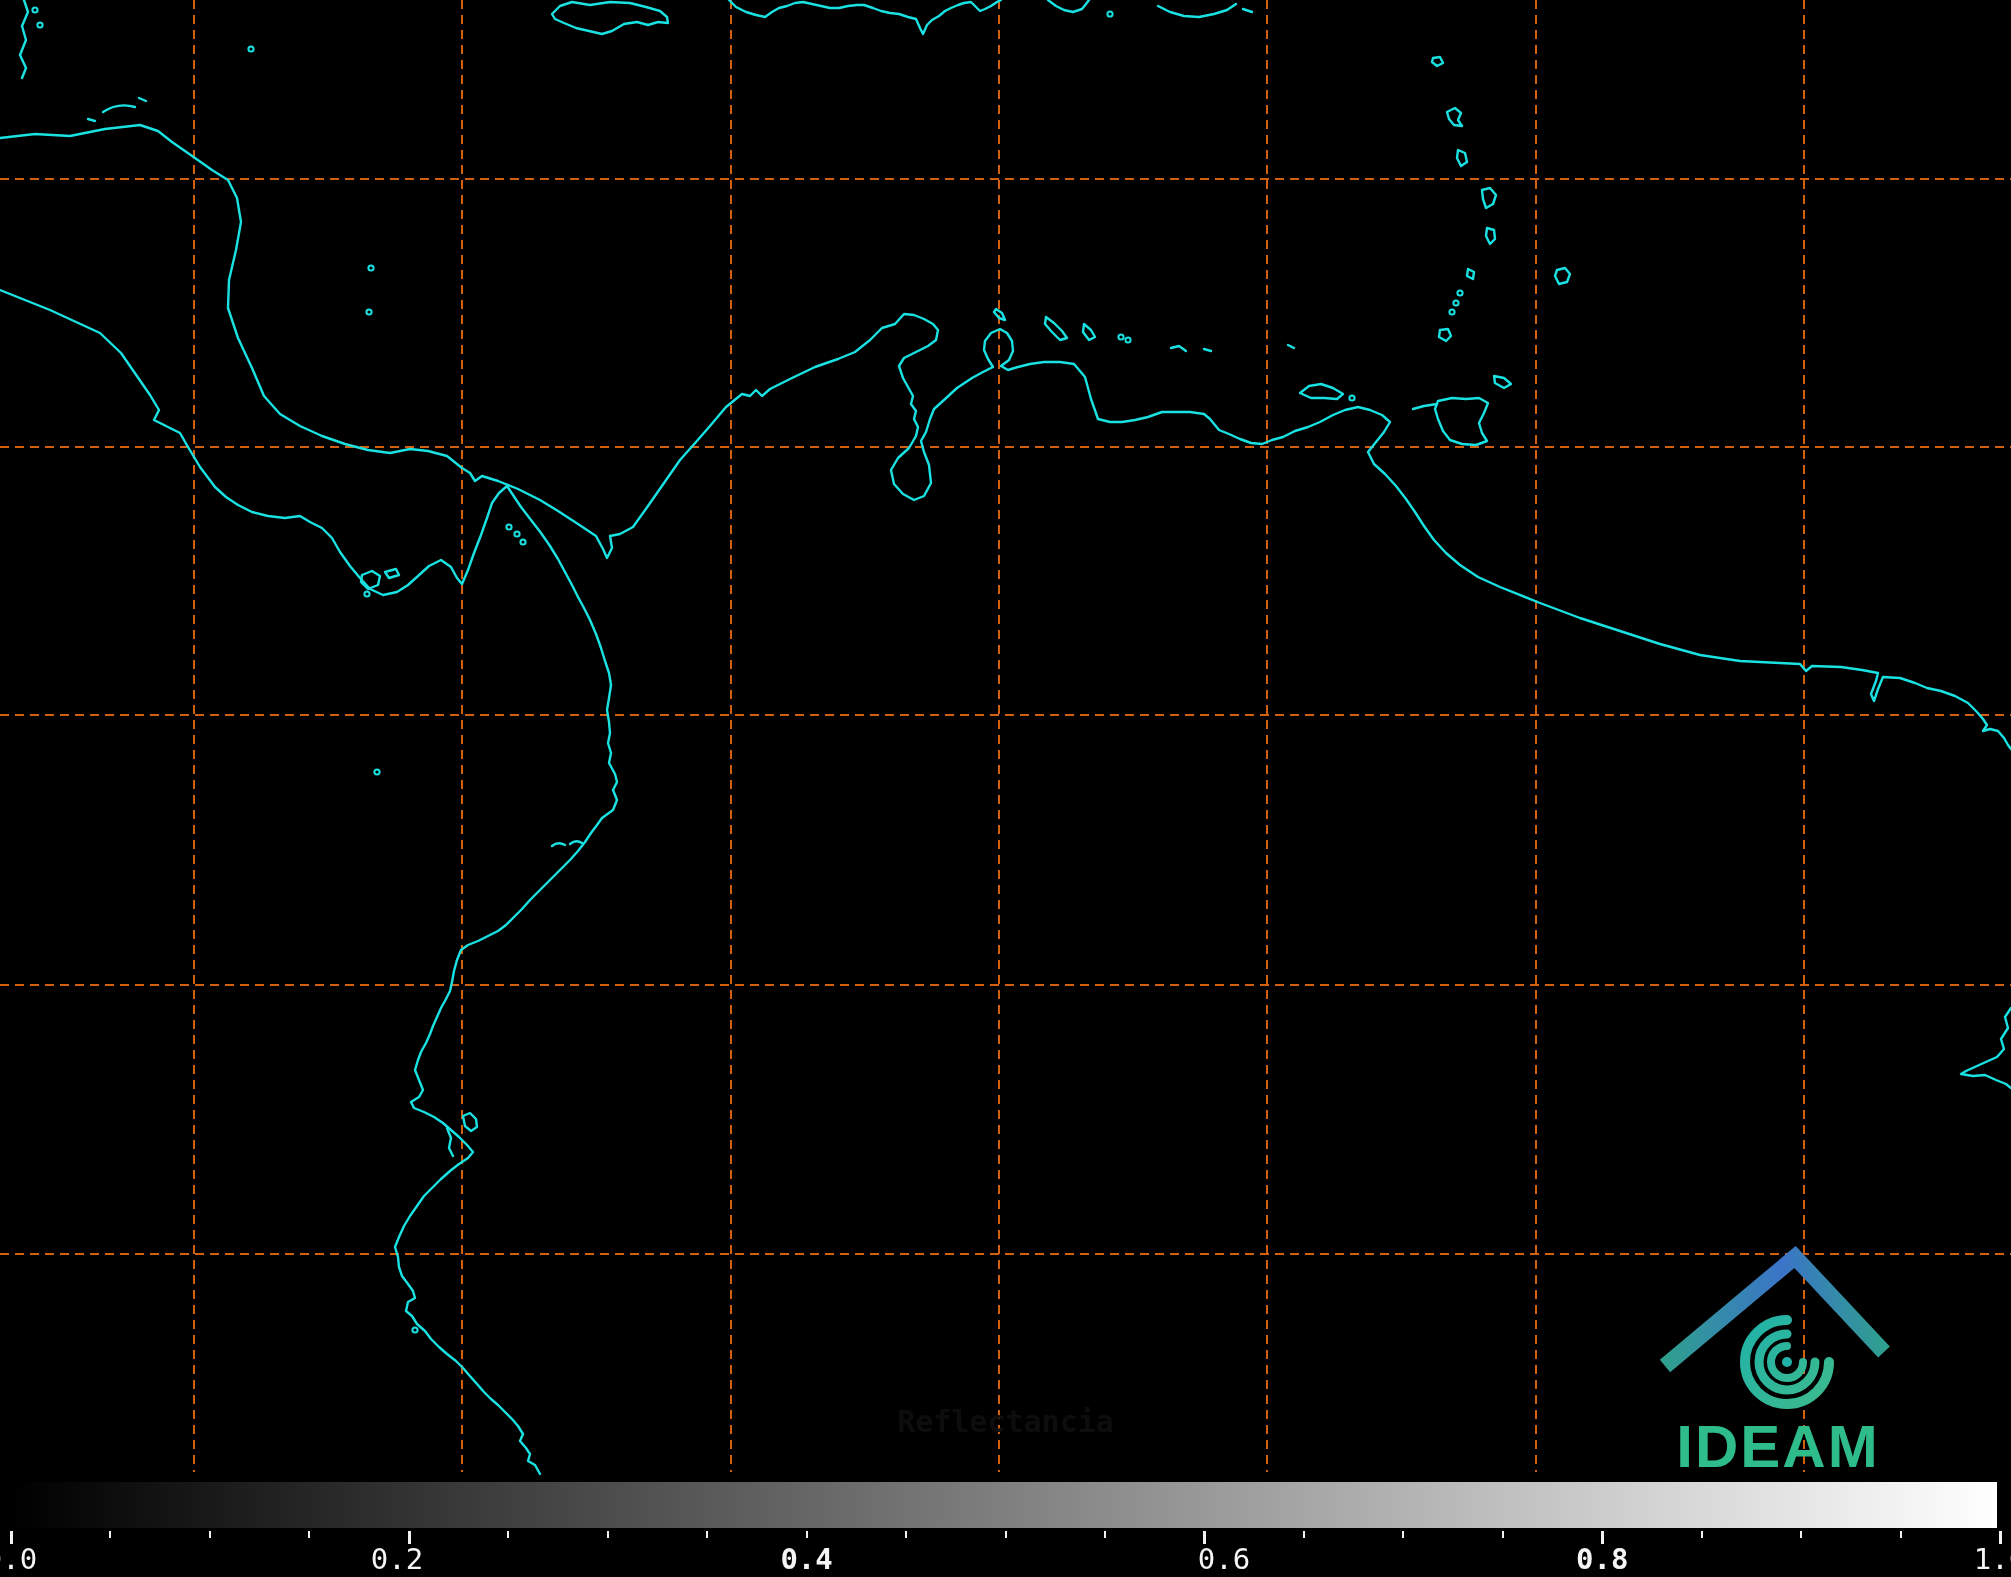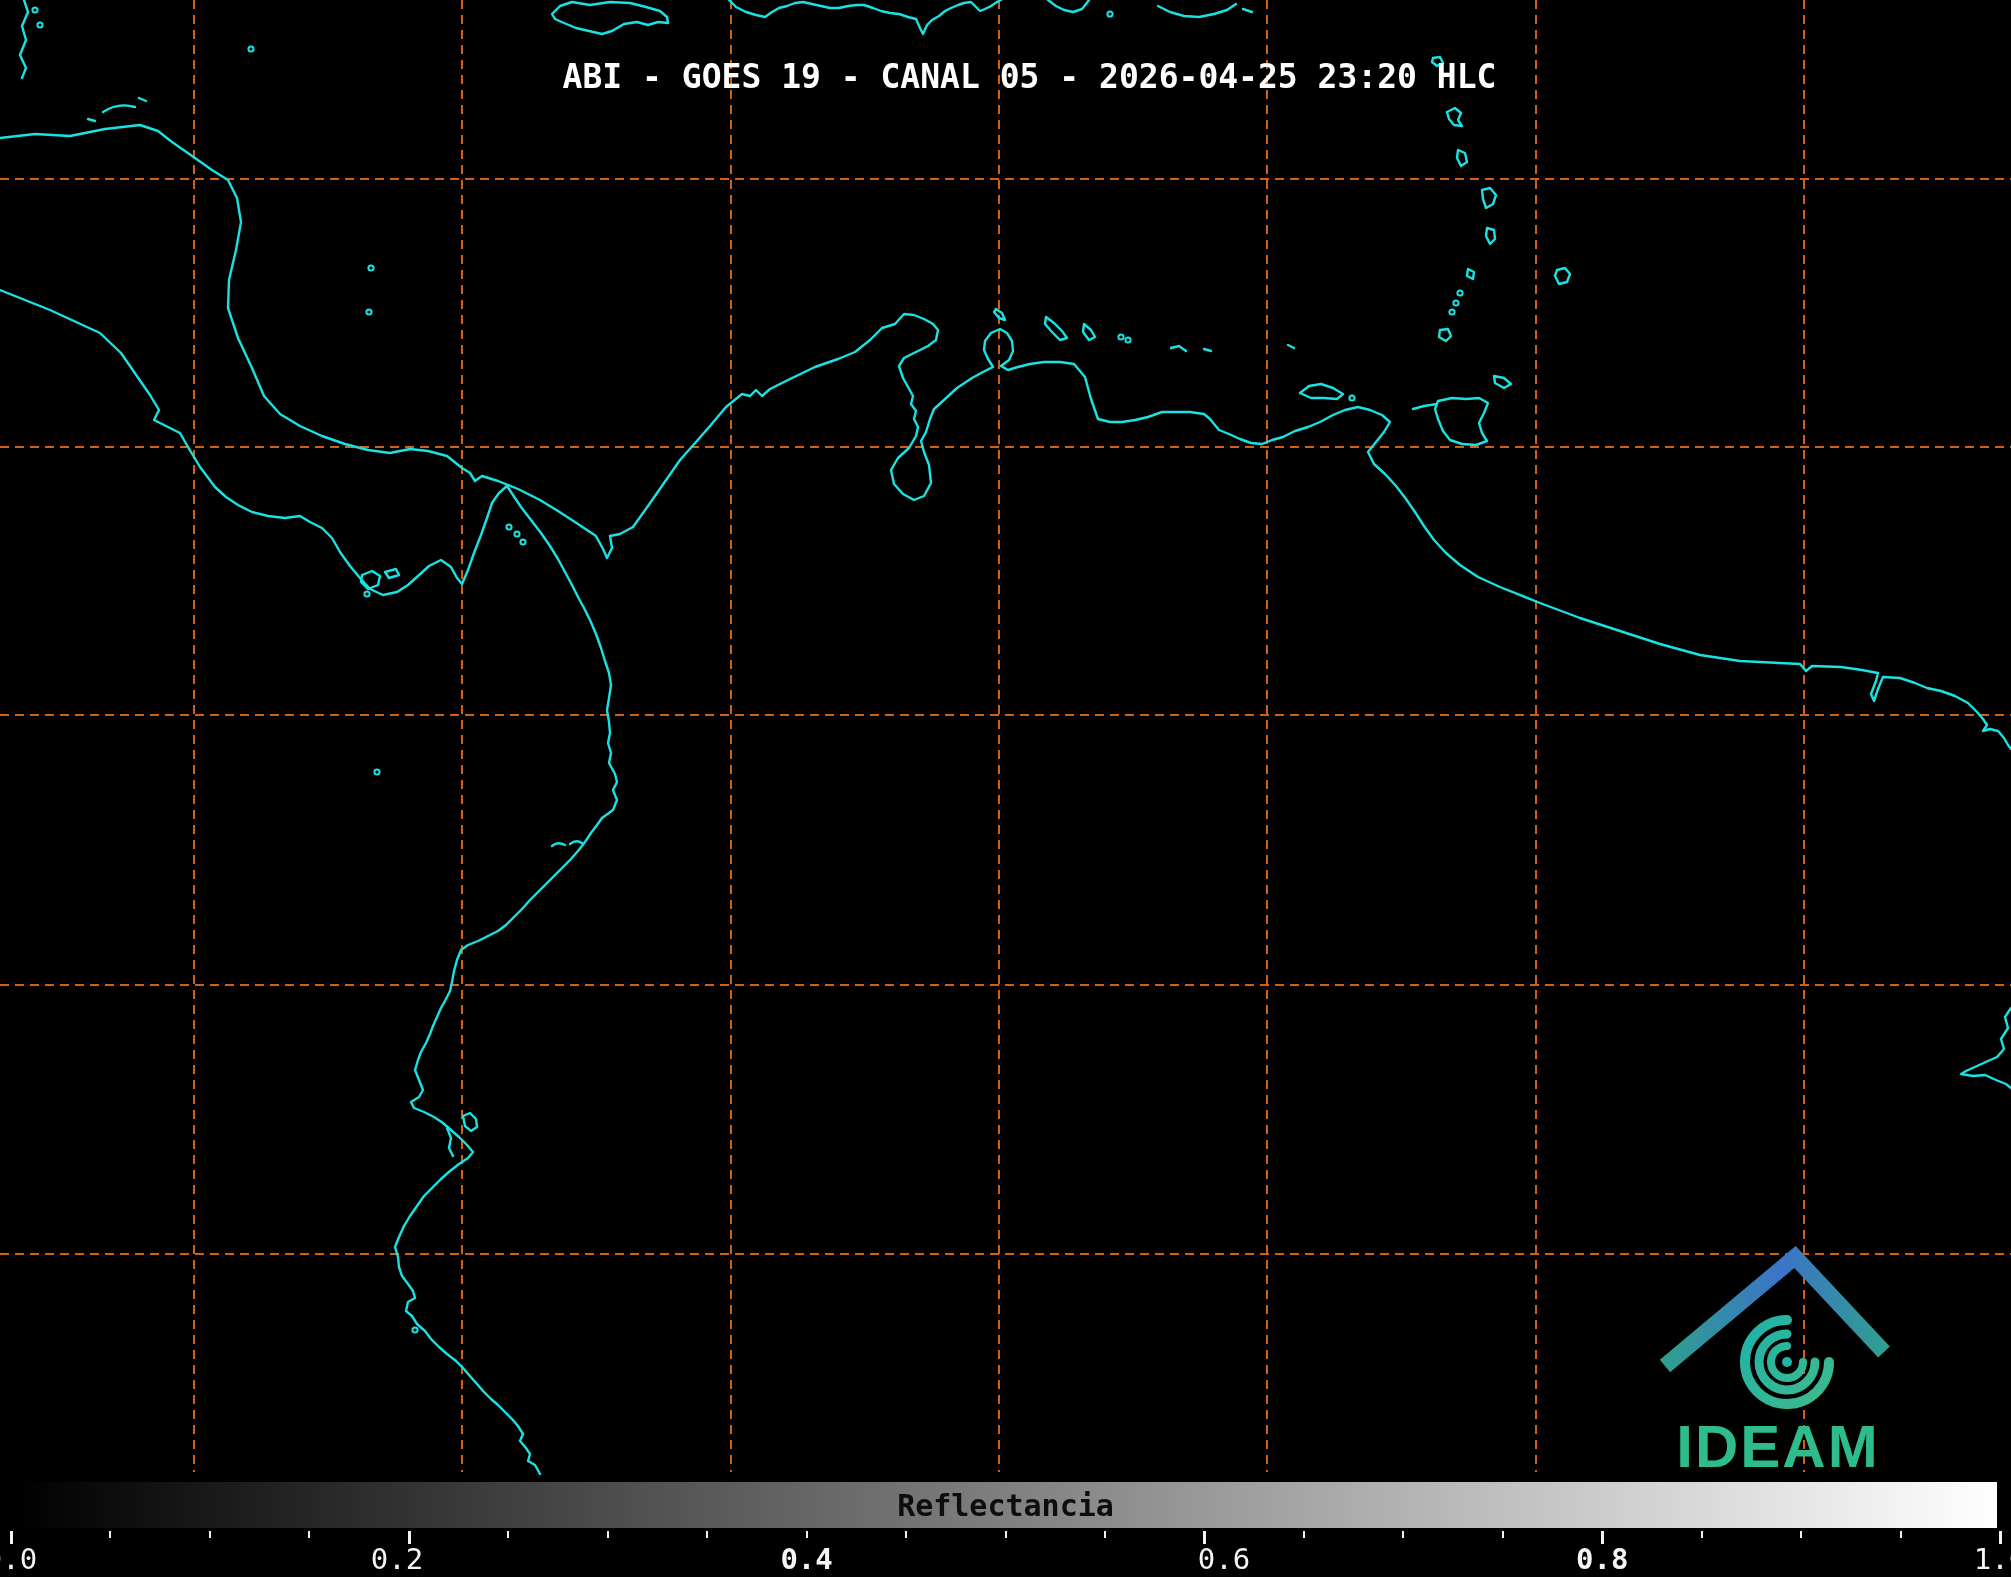--- a/index.html
+++ b/index.html
@@ -9,21 +9,21 @@
   }
   .map-title{
     position:absolute;top:57px;left:50%;transform:translateX(-50%);margin-left:24px;
     color:#ffffff;font-size:33px;font-weight:600;letter-spacing:0px;white-space:nowrap;
   }
   svg.map{position:absolute;left:0;top:0;}
   
   .colorbar{position:absolute;left:11px;top:1479px;width:1989px;height:52px;
     background:linear-gradient(to right,#000000,#ffffff);
     border:3px solid #000;box-sizing:border-box;}
-  .cbar-label{position:absolute;top:1488px;left:50%;transform:translateX(-50%);
+  .cbar-label{position:absolute;top:1404px;left:50%;transform:translateX(-50%);
     color:#0d0d0d;font-size:30px;font-weight:bold;white-space:nowrap;}
   .tick{position:absolute;background:#f2f2f2;width:3px;}
   .tick.major{top:1531px;height:13px;}
   .tick.minor{top:1531px;height:7px;width:2px;}
   .tick-label{position:absolute;top:1542px;transform:translateX(-50%);
     color:#f5f5f5;font-size:29px;white-space:nowrap;}
   
   svg.logo{position:absolute;left:0;top:0;}
 </style>
 </head>
@@ -98,21 +98,20 @@
         <circle cx="1110" cy="14" r="2.6" fill="none" stroke="#1ae2e2" stroke-width="2"></circle>
         <circle cx="1460" cy="293" r="2.6" fill="none" stroke="#1ae2e2" stroke-width="2"></circle>
         <circle cx="1456" cy="303" r="2.6" fill="none" stroke="#1ae2e2" stroke-width="2"></circle>
         <circle cx="1452" cy="312" r="2.6" fill="none" stroke="#1ae2e2" stroke-width="2"></circle>
         <circle cx="1121" cy="337" r="2.6" fill="none" stroke="#1ae2e2" stroke-width="2"></circle>
         <circle cx="1128" cy="340" r="2.6" fill="none" stroke="#1ae2e2" stroke-width="2"></circle>
         <circle cx="1352" cy="398" r="2.6" fill="none" stroke="#1ae2e2" stroke-width="2"></circle>
       </g>
   </svg>
 
-  <div class="map-title">ABI - GOES 19 - CANAL 05 - 2026-04-25 23:20 HLC</div>
 
   <svg class="logo" width="2011" height="1577" viewBox="0 0 2011 1577">
     <defs>
       <linearGradient id="roofGrad" gradientUnits="userSpaceOnUse" x1="1667" y1="1363" x2="1884" y2="1352">
         <stop offset="0" id="roof-s0" stop-color="#2f9f8f"></stop>
         <stop offset="0.55" id="roof-s1" stop-color="#3b74c8"></stop>
         <stop offset="1" id="roof-s2" stop-color="#2f9f8f"></stop>
       </linearGradient>
       <linearGradient id="swirlGrad" gradientUnits="userSpaceOnUse" x1="1747" y1="1322" x2="1827" y2="1402">
         <stop offset="0" id="swirl-s0" stop-color="#21b2a8"></stop>

